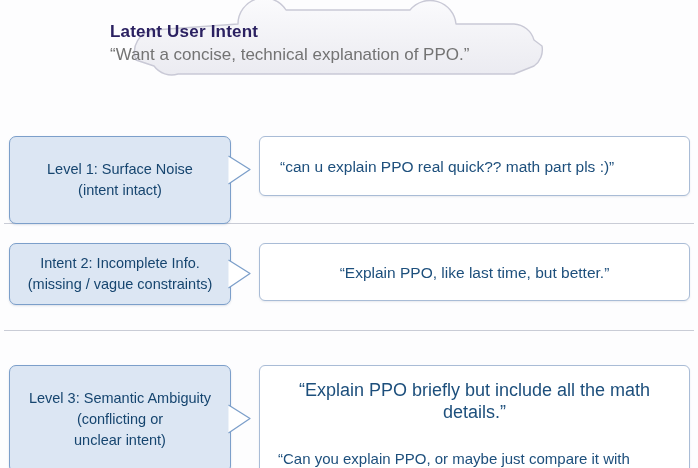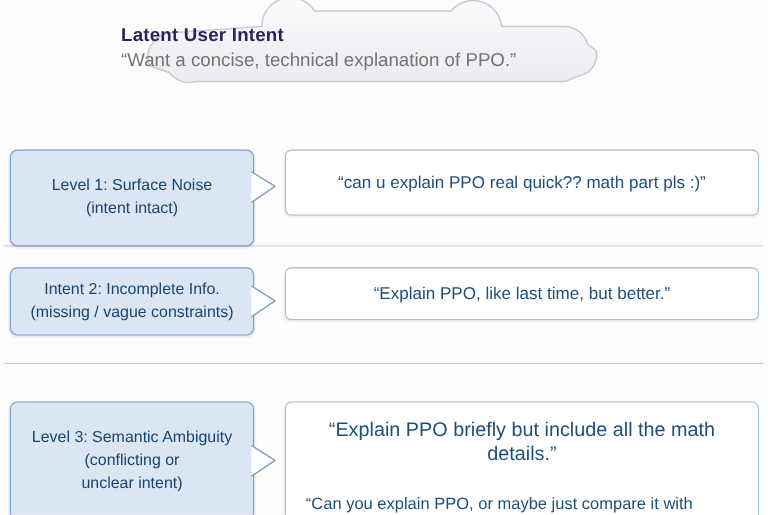--- a/index.html
+++ b/index.html
@@ -127,22 +127,22 @@
     width: 431px;
     background: #ffffff;
     border: 1.2px solid #a9bcd6;
     border-radius: 6px;
     box-sizing: border-box;
     box-shadow: 0 1px 2px rgba(100,115,140,0.14);
     display: flex;
     flex-direction: column;
     justify-content: center;
   }
-  .row1 .quote-box { top: 0; height: 60px; align-items: center; }
-  .row2 .quote-box { top: 0; height: 48px; }
+  .row1 .quote-box { top: 0; height: 60px; align-items: flex-start; padding-left: 20px; }
+  .row2 .quote-box { top: 0; height: 58px; }
   .row3 .quote-box { top: 0; height: 112px; align-items: stretch; justify-content: flex-start; padding-top: 13px; }
 
   .quote-text {
     font-size: 15.5px;
     color: #1d4f7c;
     line-height: 23px;
     text-align: center;
   }
 
   .q3-first {

